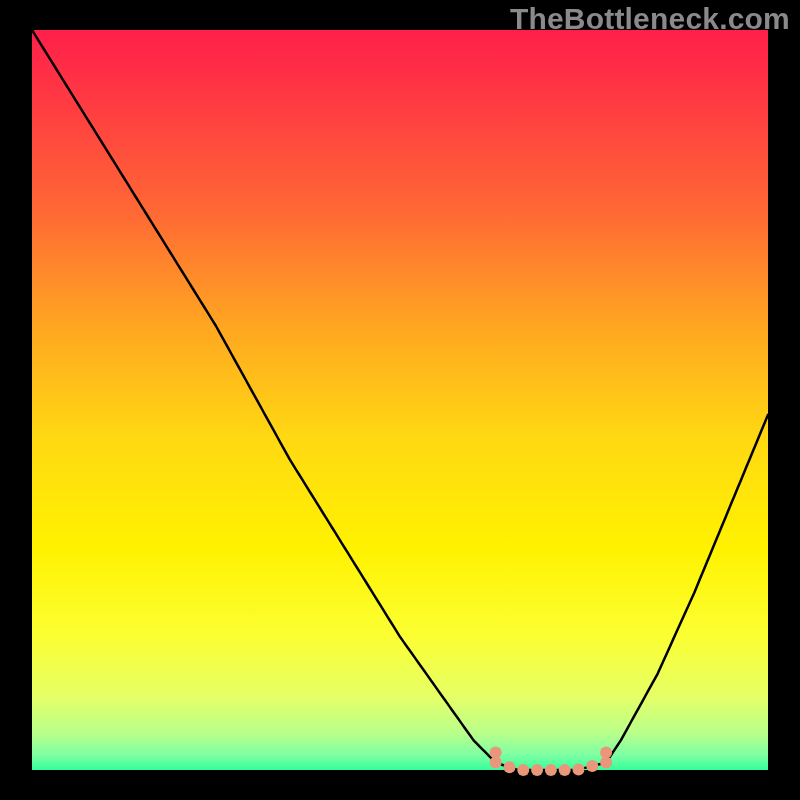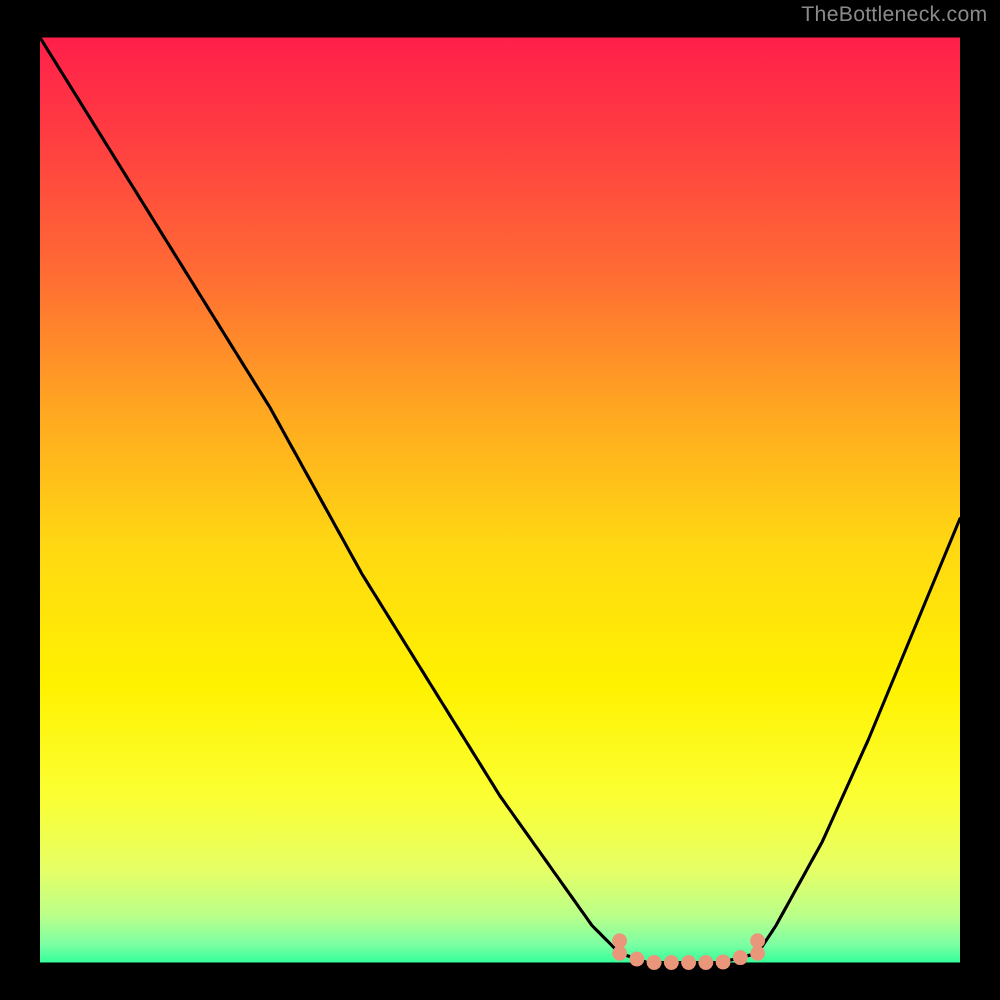--- a/index.html
+++ b/index.html
@@ -14,22 +14,22 @@
     position: relative;
     width: 800px;
     height: 800px;
     background: #000000;
   }
   .watermark {
     position: absolute;
     top: 2px;
     right: 10px;
     font-family: Arial, Helvetica, sans-serif;
-    font-size: 17px;
-    font-weight: 400;
+    font-size: 30px;
+    font-weight: 700;
     color: #8a8a8a;
     letter-spacing: 0.2px;
     z-index: 10;
   }
   svg.plot {
     position: absolute;
     inset: 0;
     width: 800px;
     height: 800px;
   }

